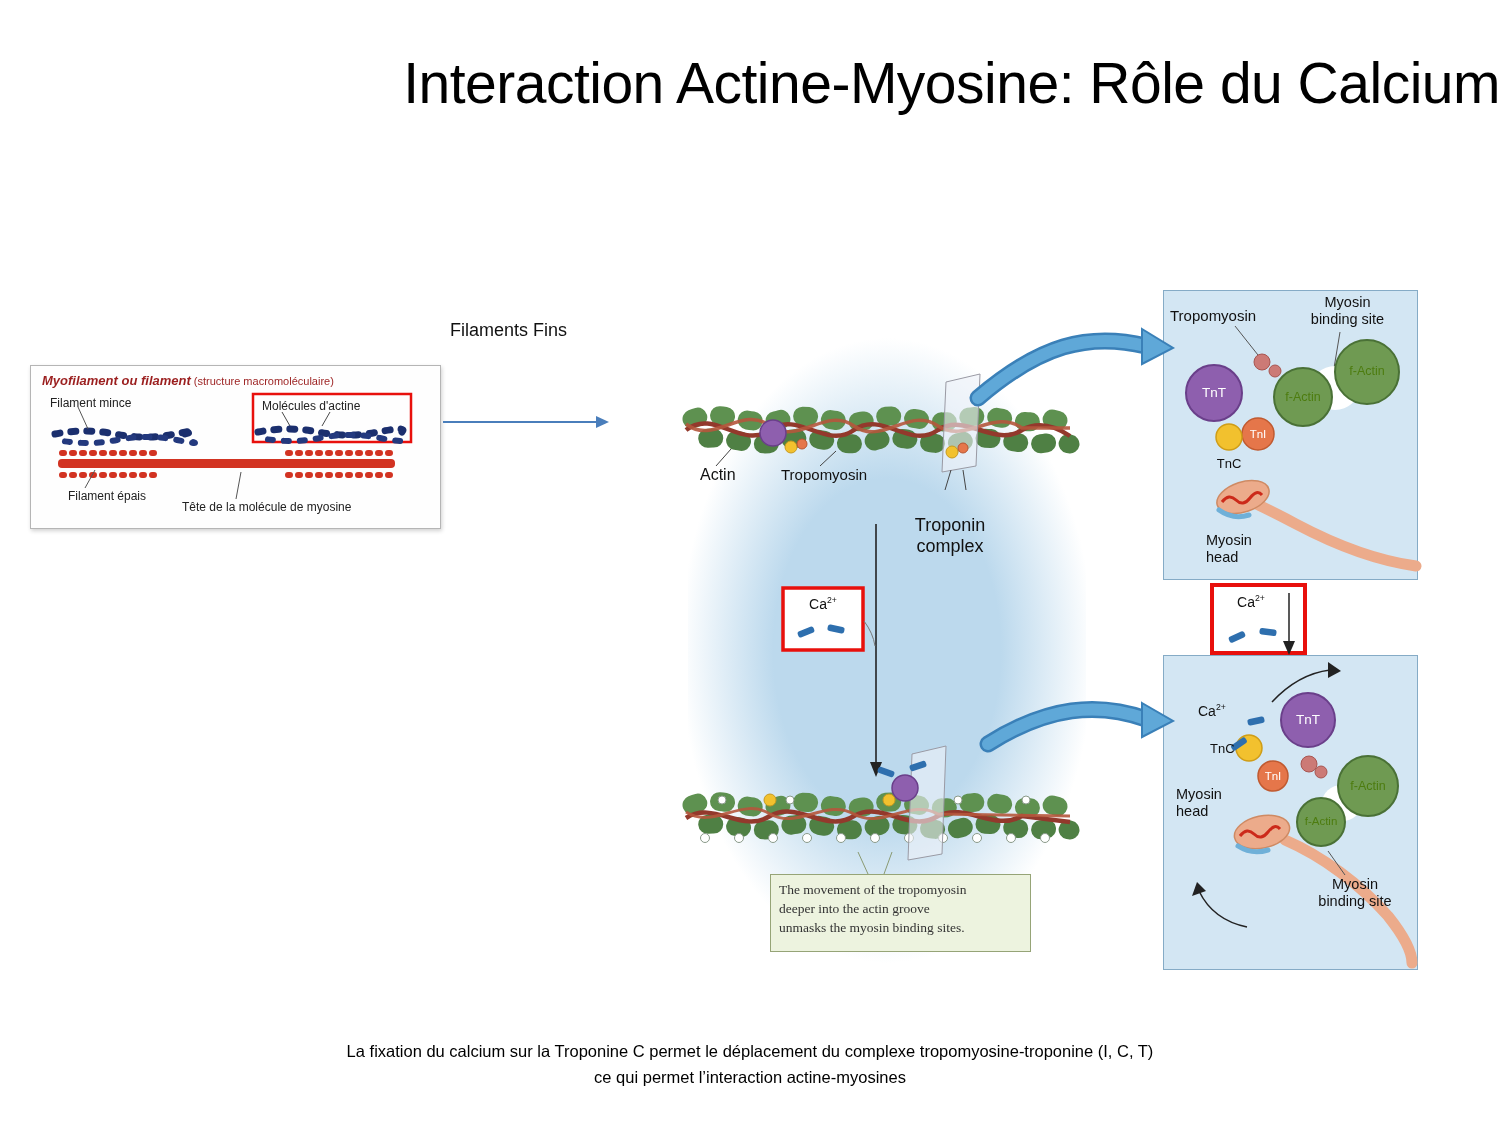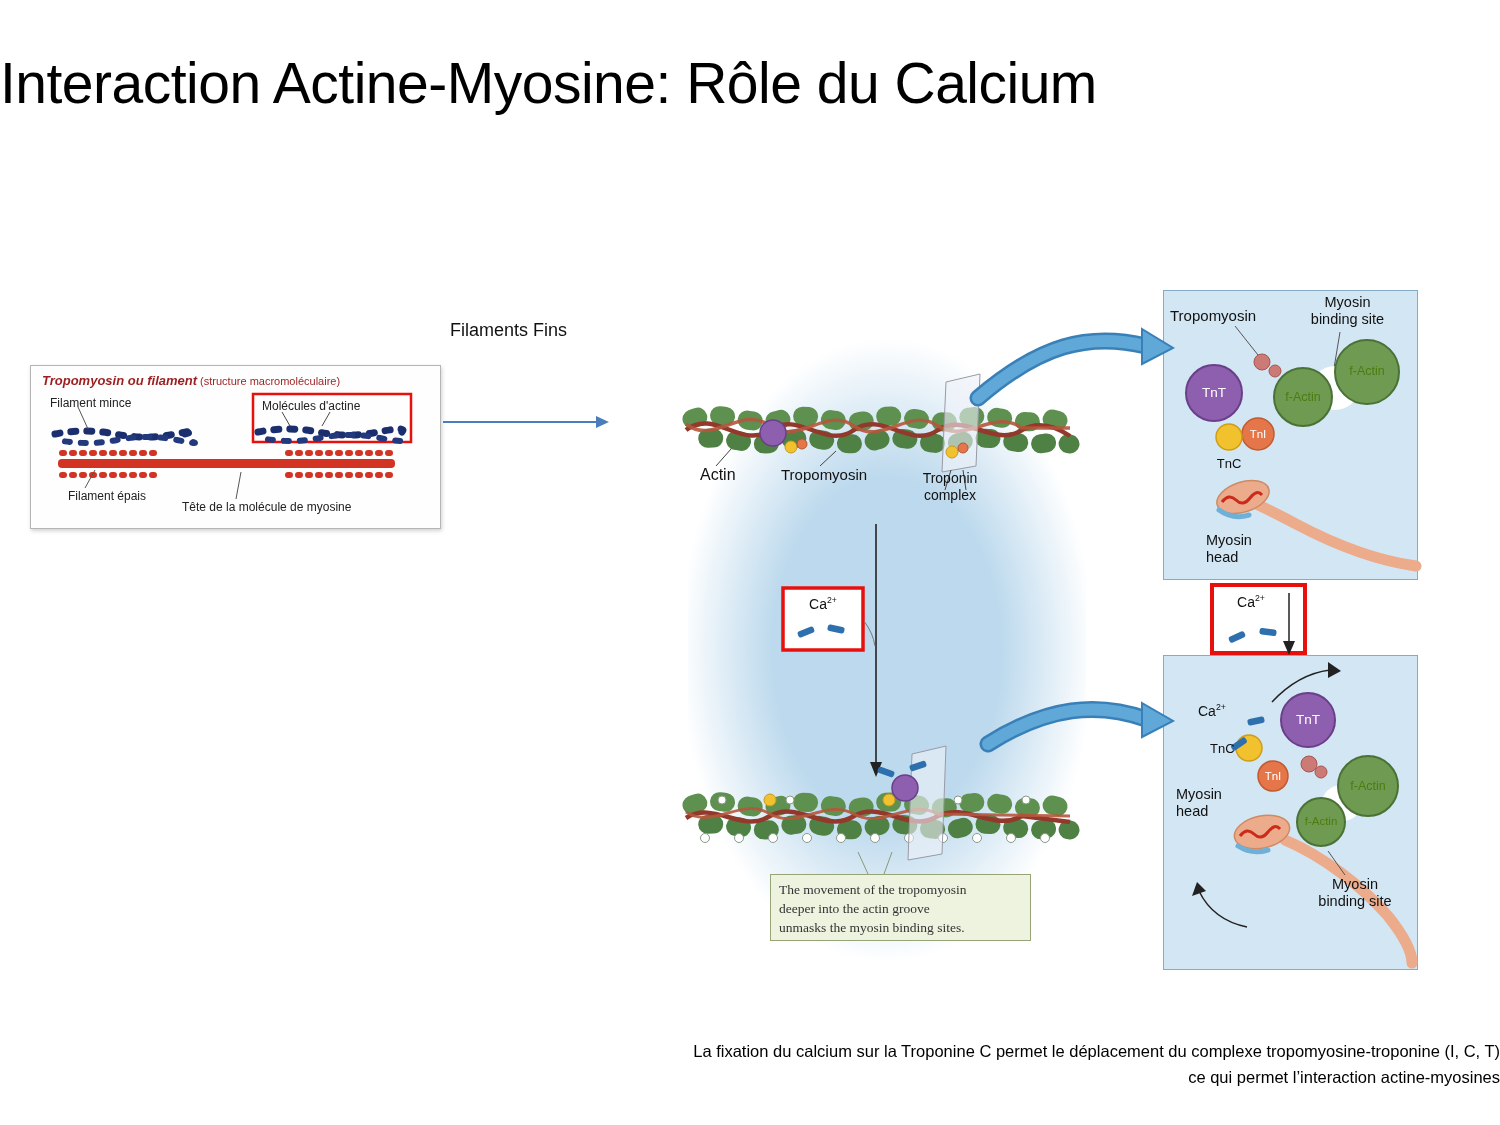--- a/index.html
+++ b/index.html
@@ -2,33 +2,33 @@
 <html><head>
 <meta charset="utf-8">
 <style>
   *{margin:0;padding:0;box-sizing:border-box}
   body{background:#ffffff;font-family:"Liberation Sans",sans-serif}
   .stage{position:relative;width:1500px;height:1125px;background:#fff;overflow:hidden}
   .lbl{position:absolute;color:#111;line-height:1.18;white-space:nowrap;z-index:3}
   .pre{white-space:pre-line}
   .ctr{text-align:center}
   sup{font-size:0.62em}
-  .title{position:absolute;top:50px;left:0;width:100%;text-align:left;font-size:57px;color:#000;z-index:3;letter-spacing:-0.5px}
-  .cap{position:absolute;left:0;width:100%;text-align:right;font-size:16.5px;color:#000;z-index:3}
+  .title{position:absolute;top:50px;left:0;width:100%;text-align:right;font-size:57px;color:#000;z-index:3;letter-spacing:-0.5px}
+  .cap{position:absolute;left:0;width:100%;text-align:center;font-size:16.5px;color:#000;z-index:3}
   .lfbox{position:absolute;left:30px;top:365px;width:411px;height:164px;background:#fefefe;border:1px solid #b5b5b5;box-shadow:1px 2px 4px rgba(0,0,0,.18);z-index:1}
   .lfhead{position:absolute;left:42px;top:373px;color:#9b1f1f;font-size:13px;z-index:3}
   .lfhead .b{font-weight:bold;font-style:italic}
   .lfhead .n{font-size:11px}
   .lfsm{font-size:12px;color:#222}
   .band{position:absolute;left:688px;top:338px;width:398px;height:625px;z-index:0;
         background:radial-gradient(ellipse 52% 50% at 50% 50%, #bcd9ed 55%, rgba(188,217,237,0) 100%)}
   .panel{position:absolute;background:#d3e6f3;border:1px solid #85abc6;z-index:1}
   .panel-top{left:1163px;top:290px;width:255px;height:290px}
   .panel-bottom{left:1163px;top:655px;width:255px;height:315px}
-  .notebox{position:absolute;left:770px;top:874px;width:261px;height:67px;background:#edf3df;border:1.5px solid #96a477;z-index:1;padding:5px 8px}
+  .notebox{position:absolute;left:770px;top:874px;width:261px;height:78px;background:#edf3df;border:1.5px solid #96a477;z-index:1;padding:5px 8px}
   .notetxt{font-family:"Liberation Serif",serif;font-size:13.5px;color:#333;line-height:1.42;white-space:pre-line}
   svg.art{position:absolute;left:0;top:0;z-index:2}
   .w{color:#fff;font-weight:normal}
   .factin{color:#4d7c0f}
 </style>
 </head>
 <body>
 
 <div class="stage">
 
@@ -181,29 +181,29 @@
       <path d="M1247,927 Q1213,920 1199,891" stroke="#222" stroke-width="1.5" fill="none"></path>
       <polygon points="1192,896 1197,882 1206,891" fill="#222"></polygon>
       <line x1="1345" y1="875" x2="1328" y2="851" stroke="#555" stroke-width="1"></line>
     </g>
   </svg>
 
   <div class="title">Interaction Actine-Myosine: Rôle du Calcium</div>
 
   <div class="lbl" style="left:450px;top:320px;font-size:18px">Filaments Fins</div>
 
-  <div class="lfhead"><span class="b">Tropomyosin ou filament</span><span class="n"> (structure macromoléculaire)</span></div>
+  <div class="lfhead"><span class="b">Myofilament ou filament</span><span class="n"> (structure macromoléculaire)</span></div>
   <div class="lbl lfsm" style="left:50px;top:396px">Filament mince</div>
   <div class="lbl lfsm" style="left:262px;top:399px">Molécules d'actine</div>
   <div class="lbl lfsm" style="left:68px;top:489px">Filament épais</div>
   <div class="lbl lfsm" style="left:182px;top:500px">Tête de la molécule de myosine</div>
 
   <div class="lbl" style="left:700px;top:466px;font-size:16px">Actin</div>
   <div class="lbl" style="left:781px;top:466px;font-size:15px">Tropomyosin</div>
-  <div class="lbl pre ctr" style="left:906px;top:470px;width:88px;font-size:14px">Troponin
+  <div class="lbl pre ctr" style="left:906px;top:515px;width:88px;font-size:18px">Troponin
 complex</div>
   <div class="lbl ctr" style="left:785px;top:595px;width:76px;font-size:14px"><span>Ca</span><sup>2+</sup></div>
 
   <div class="lbl" style="left:1170px;top:307px;font-size:15px">Tropomyosin</div>
   <div class="lbl pre ctr" style="left:1285px;top:294px;width:125px;font-size:14.5px">Myosin
 binding site</div>
   <div class="lbl ctr w" style="left:1190px;top:385px;width:48px;font-size:13.5px">TnT</div>
   <div class="lbl ctr factin" style="left:1277px;top:390px;width:52px;font-size:12.5px">f-Actin</div>
   <div class="lbl ctr factin" style="left:1341px;top:364px;width:52px;font-size:12.5px">f-Actin</div>
   <div class="lbl ctr w" style="left:1244px;top:428px;width:28px;font-size:11.5px">TnI</div>

